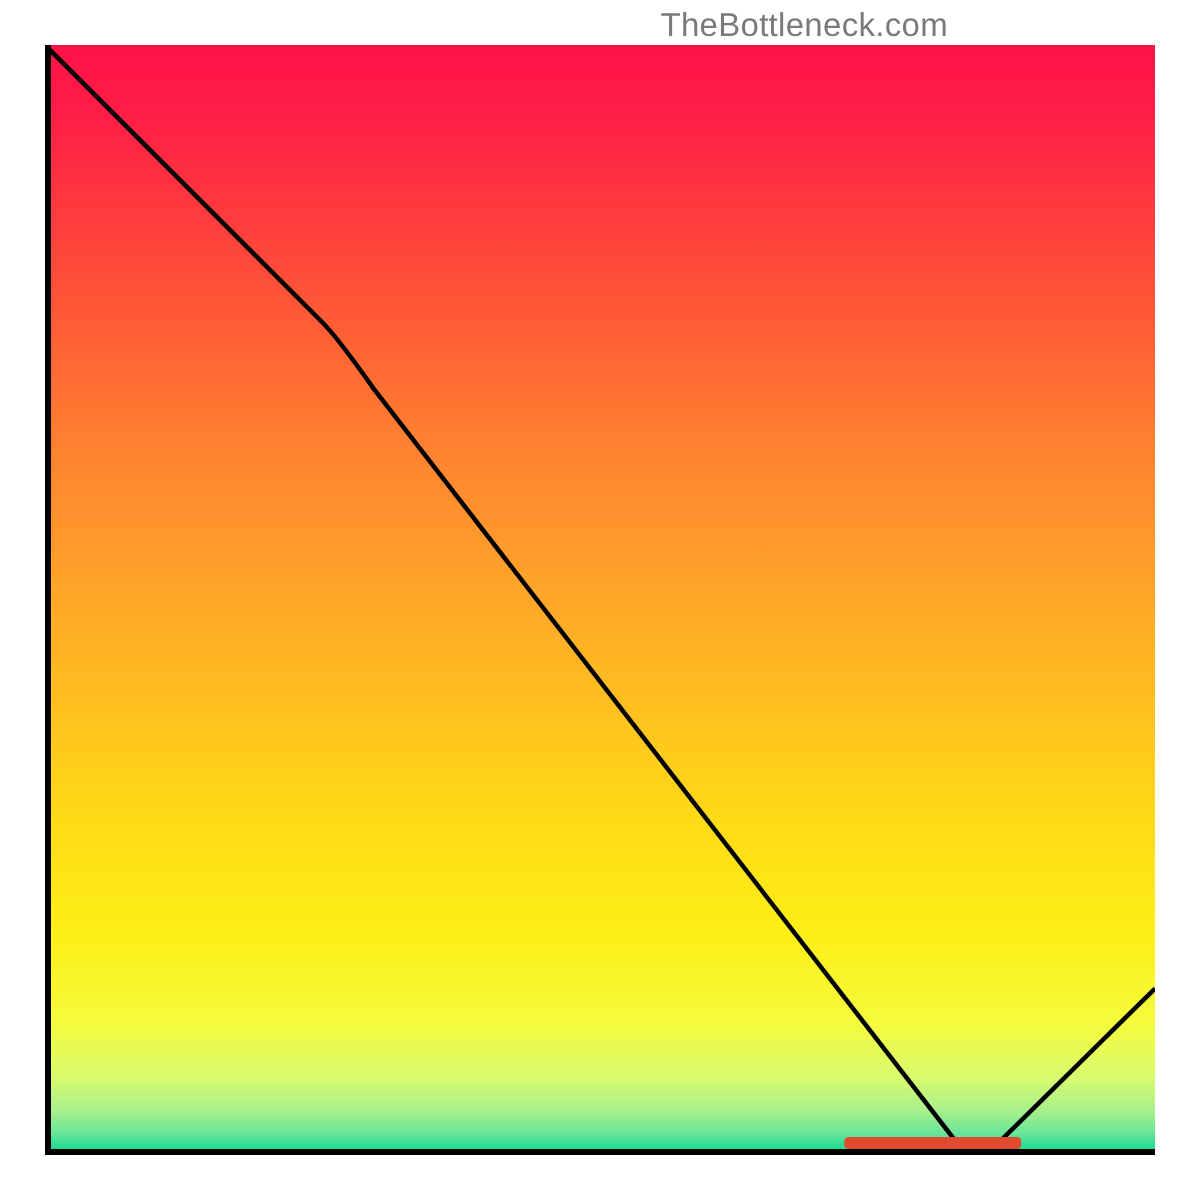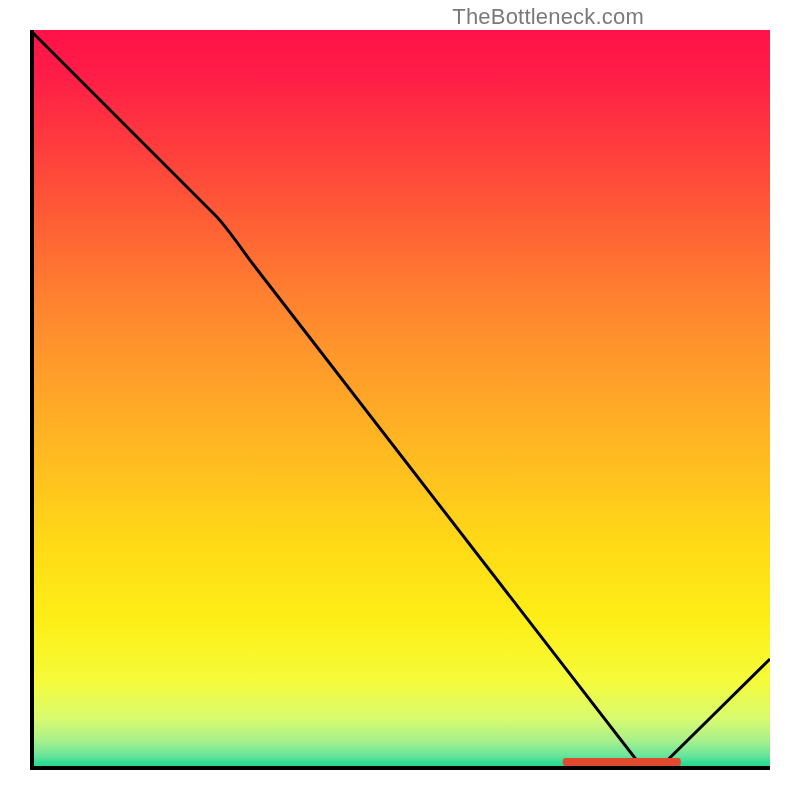--- a/index.html
+++ b/index.html
@@ -8,21 +8,20 @@
     width: 800px;
     height: 800px;
     background: #ffffff;
     font-family: Arial, Helvetica, sans-serif;
     overflow: hidden;
   }
   .wrap {
     position: relative;
     width: 642px;
     height: 800px;
-    padding-left: 12px;
   }
   .attrib {
     position: absolute;
     top: 4px;
     right: 10px;
     color: #7a7a7a;
     font-size: 22px;
     font-weight: 400;
     letter-spacing: 0.2px;
   }

